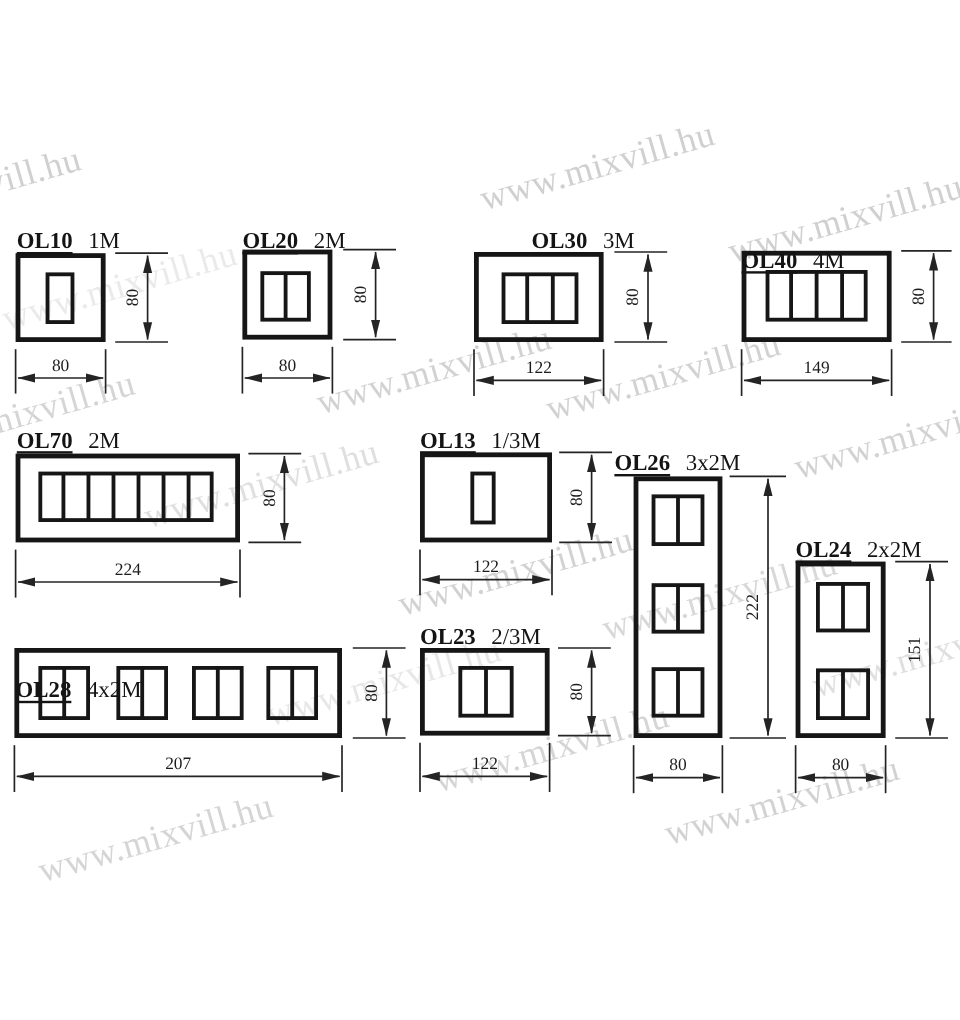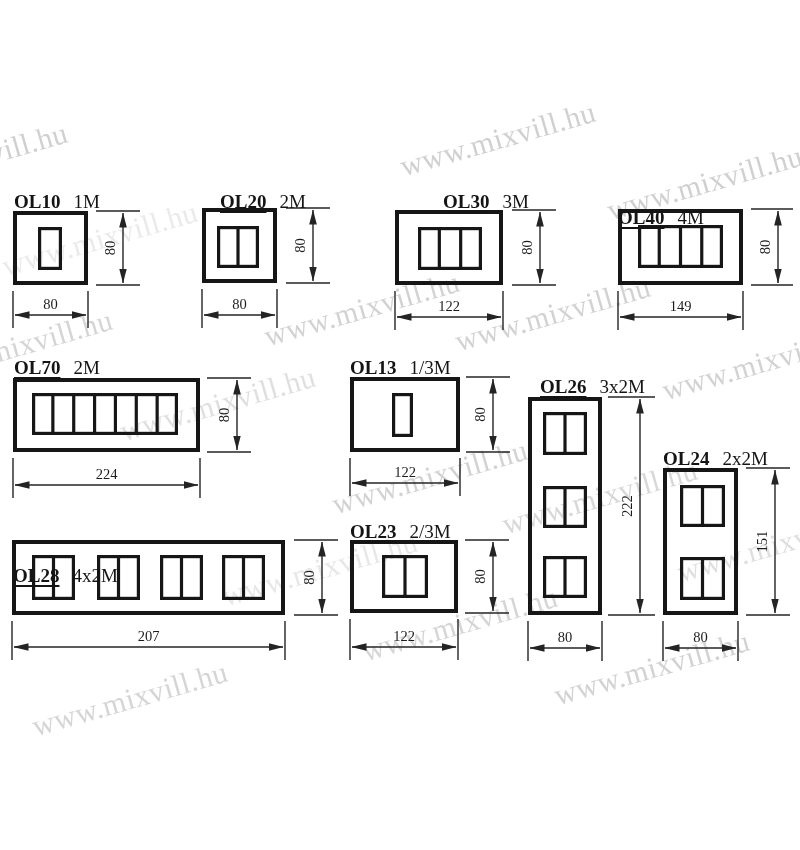--- a/index.html
+++ b/index.html
@@ -206,41 +206,41 @@
         <line x1="458" y1="619" x2="458" y2="660" class="dim"></line>
         <line x1="352" y1="647" x2="456" y2="647" class="dim" marker-start="url(#arr)" marker-end="url(#arr)"></line>
         <text x="404" y="641" text-anchor="middle" class="dimtext">122</text>
       </g>
     </svg>
   <div id="label-layer">
       <div class="plabel" style="left: 14px; top: 192px;">
         <span class="pname">OL10</span>
         <span class="pmods">1M</span>
       </div>
-      <div class="plabel" style="left: 202px; top: 192px; margin-left: 18px;">
+      <div class="plabel" style="left: 202px; top: 192px;">
         <span class="pname">OL20</span>
         <span class="pmods">2M</span>
       </div>
       <div class="plabel" style="left: 396px; top: 192px; margin-left: 47px;">
         <span class="pname">OL30</span>
         <span class="pmods">3M</span>
       </div>
       <div class="plabel" style="left: 618px; top: 192px; margin-top: 16px;">
         <span class="pname">OL40</span>
         <span class="pmods">4M</span>
       </div>
       <div class="plabel" style="left: 14px; top: 358px;">
         <span class="pname">OL70</span>
         <span class="pmods">2M</span>
       </div>
       <div class="plabel" style="left: 350px; top: 358px;">
         <span class="pname">OL13</span>
         <span class="pmods">1/3M</span>
       </div>
-      <div class="plabel" style="left: 540px; top: 377px;">
+      <div class="plabel" style="left: 512px; top: 377px;">
         <span class="pname">OL26</span>
         <span class="pmods">3x2M</span>
       </div>
       <div class="plabel" style="left: 663px; top: 449px;">
         <span class="pname">OL24</span>
         <span class="pmods">2x2M</span>
       </div>
       <div class="plabel" style="left: 13px; top: 522px; margin-top: 44px;">
         <span class="pname">OL28</span>
         <span class="pmods">4x2M</span>

